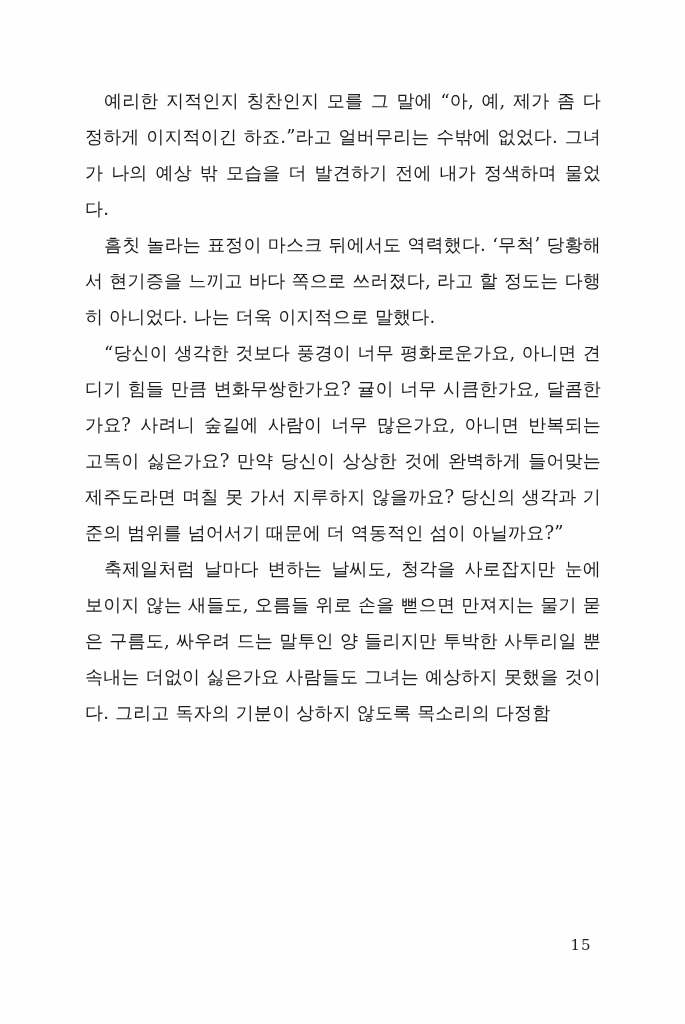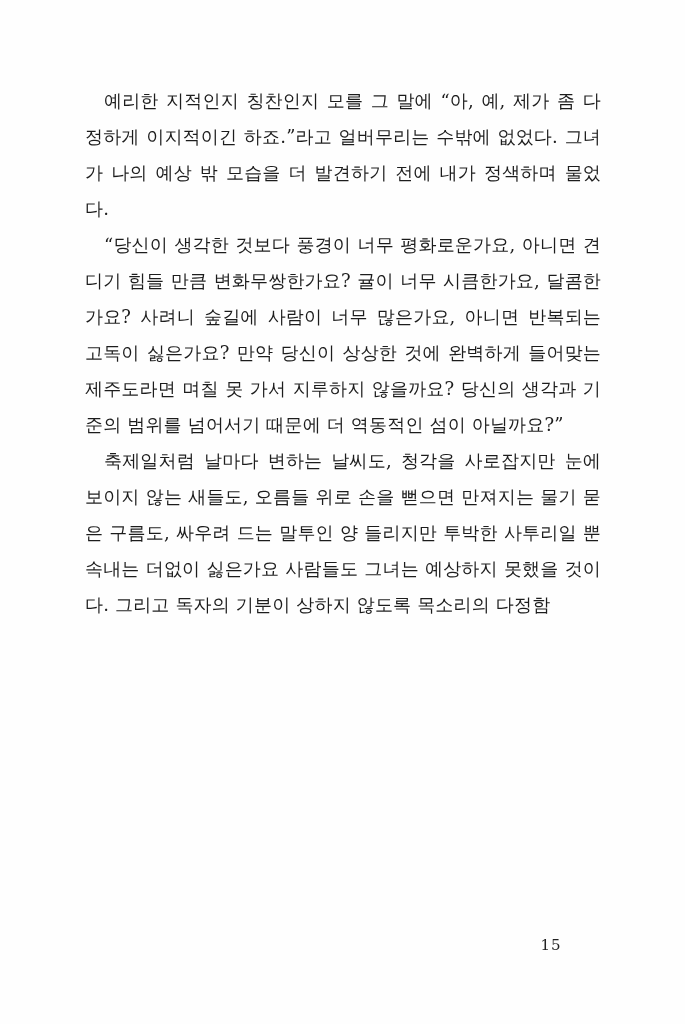--- a/index.html
+++ b/index.html
@@ -28,33 +28,34 @@
   }
   .text-block p {
     margin: 0;
     padding: 0;
     text-indent: 19px;
     word-break: normal;
     overflow-wrap: break-word;
   }
   .page-number {
     position: absolute;
-    left: 531px;
+    left: 561px;
     top: 936px;
     width: 40px;
     text-align: center;
     font-size: 15px;
     letter-spacing: 1px;
     color: #222222;
     font-variant-numeric: oldstyle-nums;
   }
 </style>
 </head>
 <body>
 
 <div class="book-page">
   <div class="text-block">
     <p>예리한 지적인지 칭찬인지 모를 그 말에 “아, 예, 제가 좀 다정하게 이지적이긴 하죠.”라고 얼버무리는 수밖에 없었다. 그녀가 나의 예상 밖 모습을 더 발견하기 전에 내가 정색하며 물었다.</p>
+    <p>흠칫 놀라는 표정이 마스크 뒤에서도 역력했다. ‘무척’ 당황해서 현기증을 느끼고 바다 쪽으로 쓰러졌다, 라고 할 정도는 다행히 아니었다. 나는 더욱 이지적으로 말했다.</p>
     <p>“당신이 생각한 것보다 풍경이 너무 평화로운가요, 아니면 견디기 힘들 만큼 변화무쌍한가요? 귤이 너무 시큼한가요, 달콤한가요? 사려니 숲길에 사람이 너무 많은가요, 아니면 반복되는 고독이 싫은가요? 만약 당신이 상상한 것에 완벽하게 들어맞는 제주도라면 며칠 못 가서 지루하지 않을까요? 당신의 생각과 기준의 범위를 넘어서기 때문에 더 역동적인 섬이 아닐까요?”</p>
     <p>축제일처럼 날마다 변하는 날씨도, 청각을 사로잡지만 눈에 보이지 않는 새들도, 오름들 위로 손을 뻗으면 만져지는 물기 묻은 구름도, 싸우려 드는 말투인 양 들리지만 투박한 사투리일 뿐 속내는 더없이 싫은가요 사람들도 그녀는 예상하지 못했을 것이다. 그리고 독자의 기분이 상하지 않도록 목소리의 다정함</p>
   </div>
   <div class="page-number">15</div>
 </div>
 
 </body></html>

